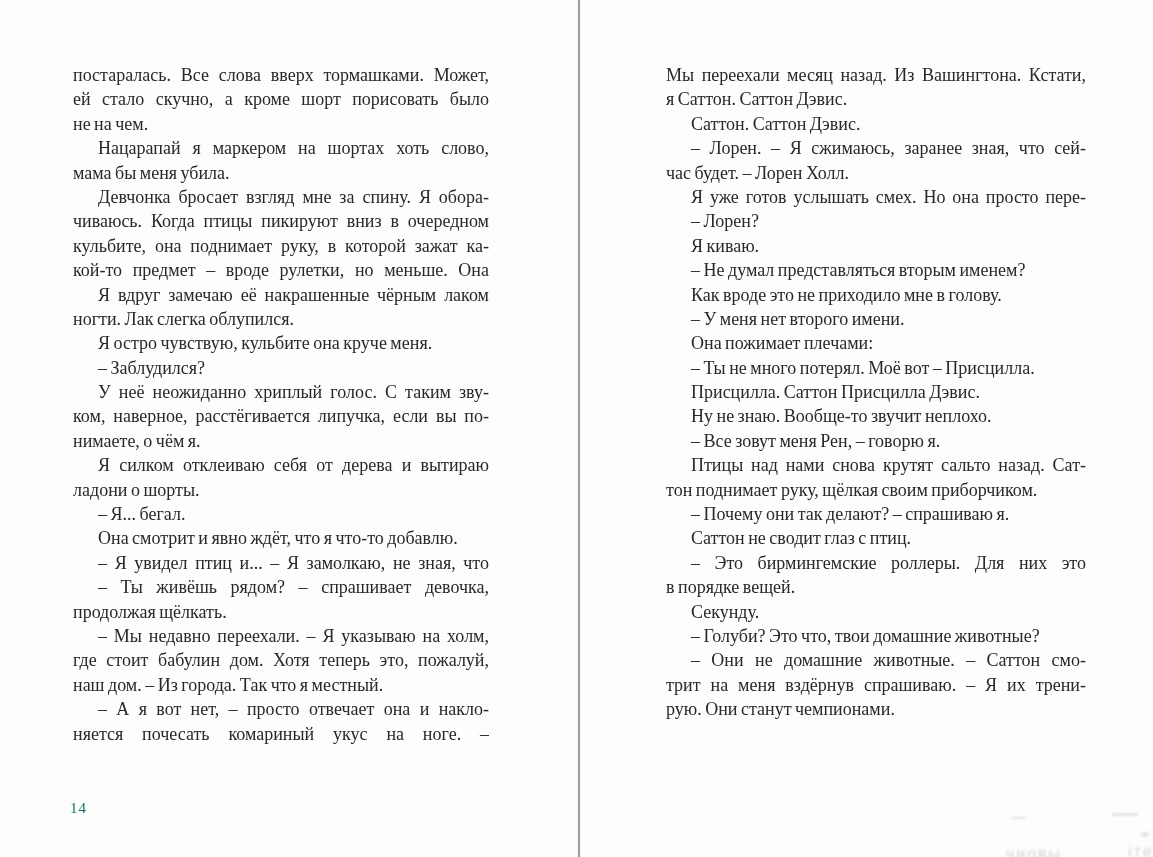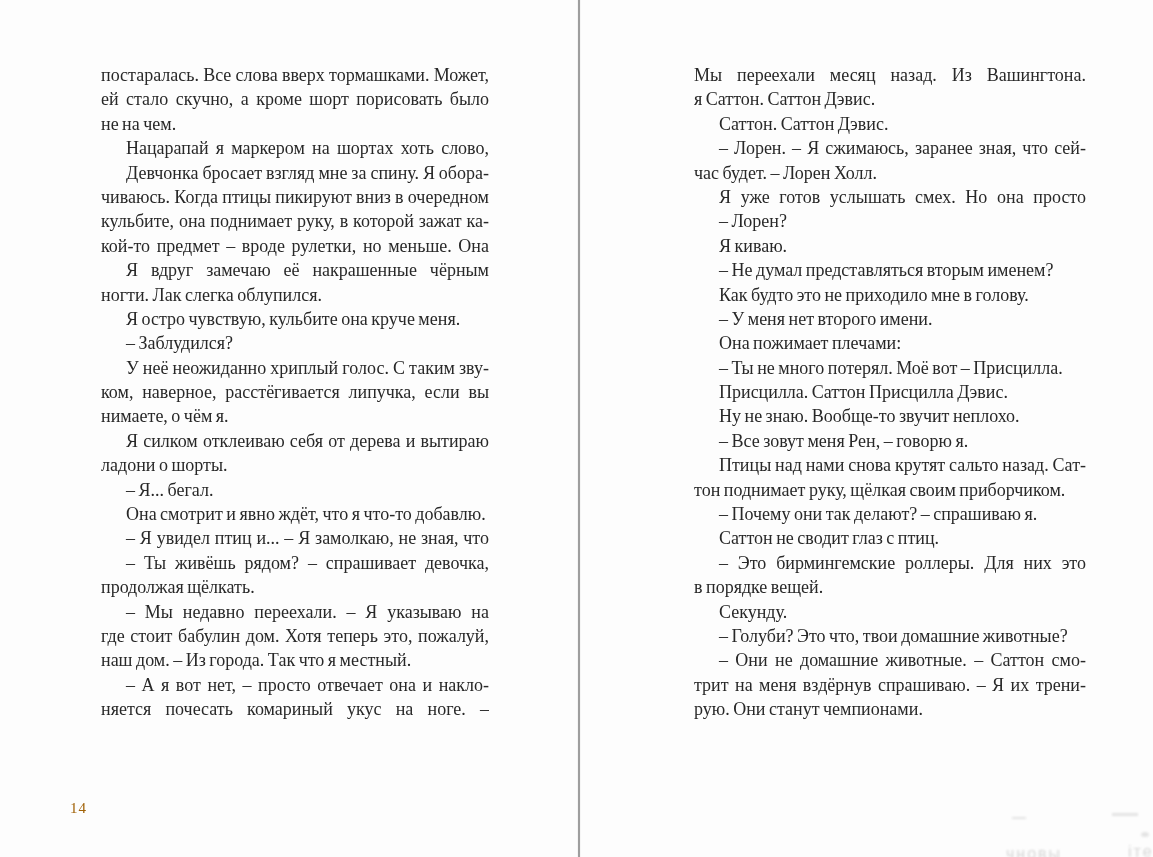--- a/index.html
+++ b/index.html
@@ -19,31 +19,30 @@
 
   .line {
     font-size: 18px;
     line-height: 24.4px;
     height: 24.4px;
     color: #282828;
     text-align: justify;
     text-align-last: justify;
     word-spacing: -1px;
     overflow: hidden;
-    margin-left: 28px;
   }
   .line.last { text-align-last: left; }
   .line.indent { text-indent: 25px; }
 
   .page-number {
     position: absolute;
     left: 70px;
     top: 800px;
     font-size: 15px;
-    color: #a16207;
+    color: #0f766e;
     letter-spacing: 1px;
   }
 
   .spine-divider {
     position: absolute;
     left: 578px;
     top: 0;
     width: 2px;
     height: 857px;
     background: #9e9e9e;
@@ -73,20 +72,21 @@
 </head>
 <body>
 
 <div class="spread">
 
   <div class="text-block left">
       <div class="line">постаралась. Все слова вверх тормашками. Может,</div>
       <div class="line">ей стало скучно, а кроме шорт порисовать было</div>
       <div class="line last">не на чем.</div>
       <div class="line indent">Нацарапай я маркером на шортах хоть слово,</div>
+      <div class="line last">мама бы меня убила.</div>
       <div class="line indent">Девчонка бросает взгляд мне за спину. Я обора-</div>
       <div class="line">чиваюсь. Когда птицы пикируют вниз в очередном</div>
       <div class="line">кульбите, она поднимает руку, в которой зажат ка-</div>
       <div class="line">кой-то предмет – вроде рулетки, но меньше. Она</div>
       <div class="line indent">Я вдруг замечаю её накрашенные чёрным лаком</div>
       <div class="line last">ногти. Лак слегка облупился.</div>
       <div class="line indent last">Я остро чувствую, кульбите она круче меня.</div>
       <div class="line indent last">– Заблудился?</div>
       <div class="line indent">У неё неожиданно хриплый голос. С таким зву-</div>
       <div class="line">ком, наверное, расстёгивается липучка, если вы по-</div>
@@ -112,21 +112,21 @@
   <div class="text-block right">
       <div class="line">Мы переехали месяц назад. Из Вашингтона. Кстати,</div>
       <div class="line last">я Саттон. Саттон Дэвис.</div>
       <div class="line indent last">Саттон. Саттон Дэвис.</div>
       <div class="line indent">– Лорен. – Я сжимаюсь, заранее зная, что сей-</div>
       <div class="line last">час будет. – Лорен Холл.</div>
       <div class="line indent">Я уже готов услышать смех. Но она просто пере-</div>
       <div class="line indent last">– Лорен?</div>
       <div class="line indent last">Я киваю.</div>
       <div class="line indent last">– Не думал представляться вторым именем?</div>
-      <div class="line indent last">Как будто это не приходило мне в голову.</div>
+      <div class="line indent last">Как вроде это не приходило мне в голову.</div>
       <div class="line indent last">– У меня нет второго имени.</div>
       <div class="line indent last">Она пожимает плечами:</div>
       <div class="line indent last">– Ты не много потерял. Моё вот – Присцилла.</div>
       <div class="line indent last">Присцилла. Саттон Присцилла Дэвис.</div>
       <div class="line indent last">Ну не знаю. Вообще-то звучит неплохо.</div>
       <div class="line indent last">– Все зовут меня Рен, – говорю я.</div>
       <div class="line indent">Птицы над нами снова крутят сальто назад. Сат-</div>
       <div class="line last">тон поднимает руку, щёлкая своим приборчиком.</div>
       <div class="line indent last">– Почему они так делают? – спрашиваю я.</div>
       <div class="line indent last">Саттон не сводит глаз с птиц.</div>

